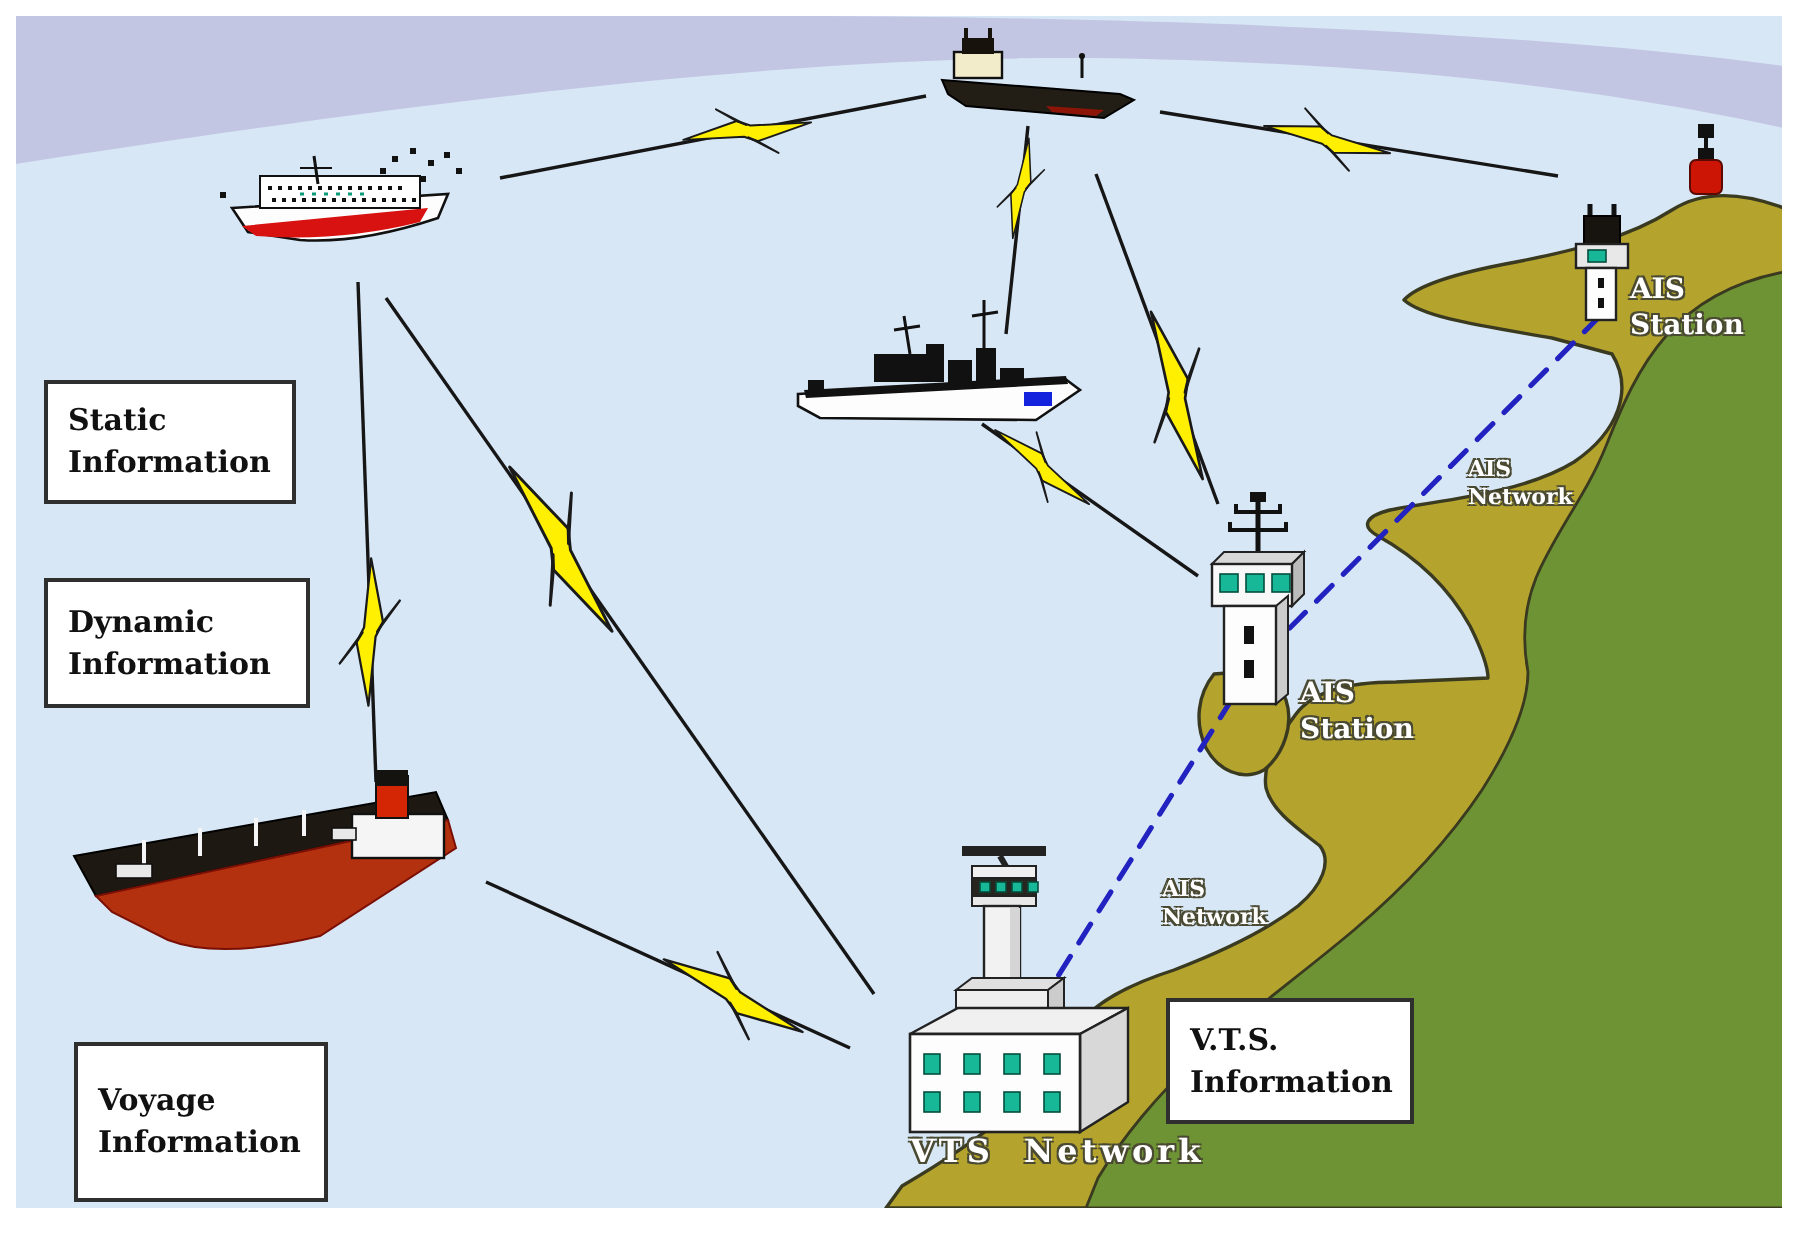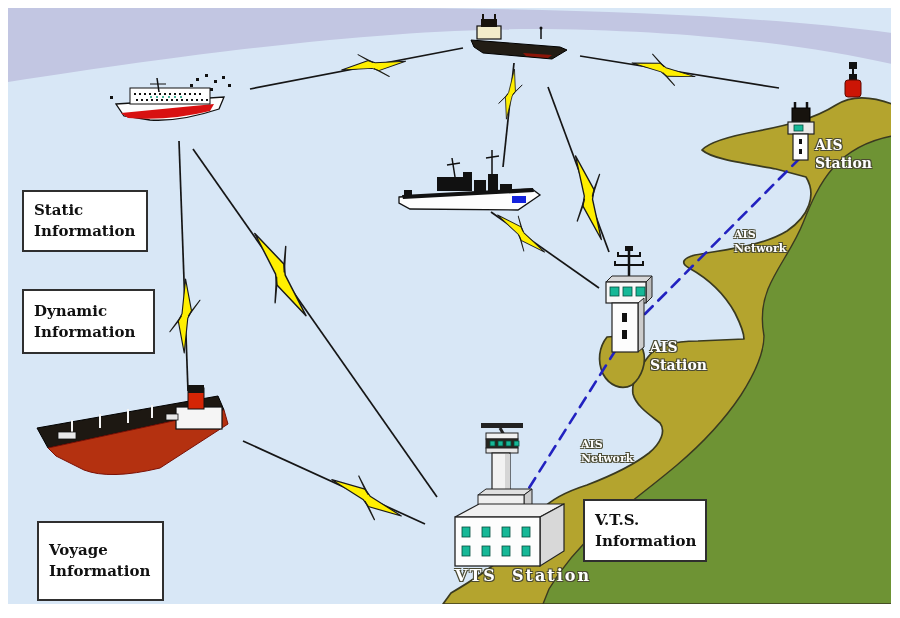--- a/index.html
+++ b/index.html
@@ -277,14 +277,14 @@
     <span>Station</span>
   </div>
   <div class="wlabel small" style="left:734px;top:228px;">
     <span>AIS</span>
     <span>Network</span>
   </div>
   <div class="wlabel small" style="left:581px;top:438px;">
     <span>AIS</span>
     <span>Network</span>
   </div>
-  <div class="wlabel big" style="left:455px;top:566px;">VTS  Station</div>
+  <div class="wlabel big" style="left:455px;top:566px;">VTS  Network</div>
 </div>
 
 </body></html>

